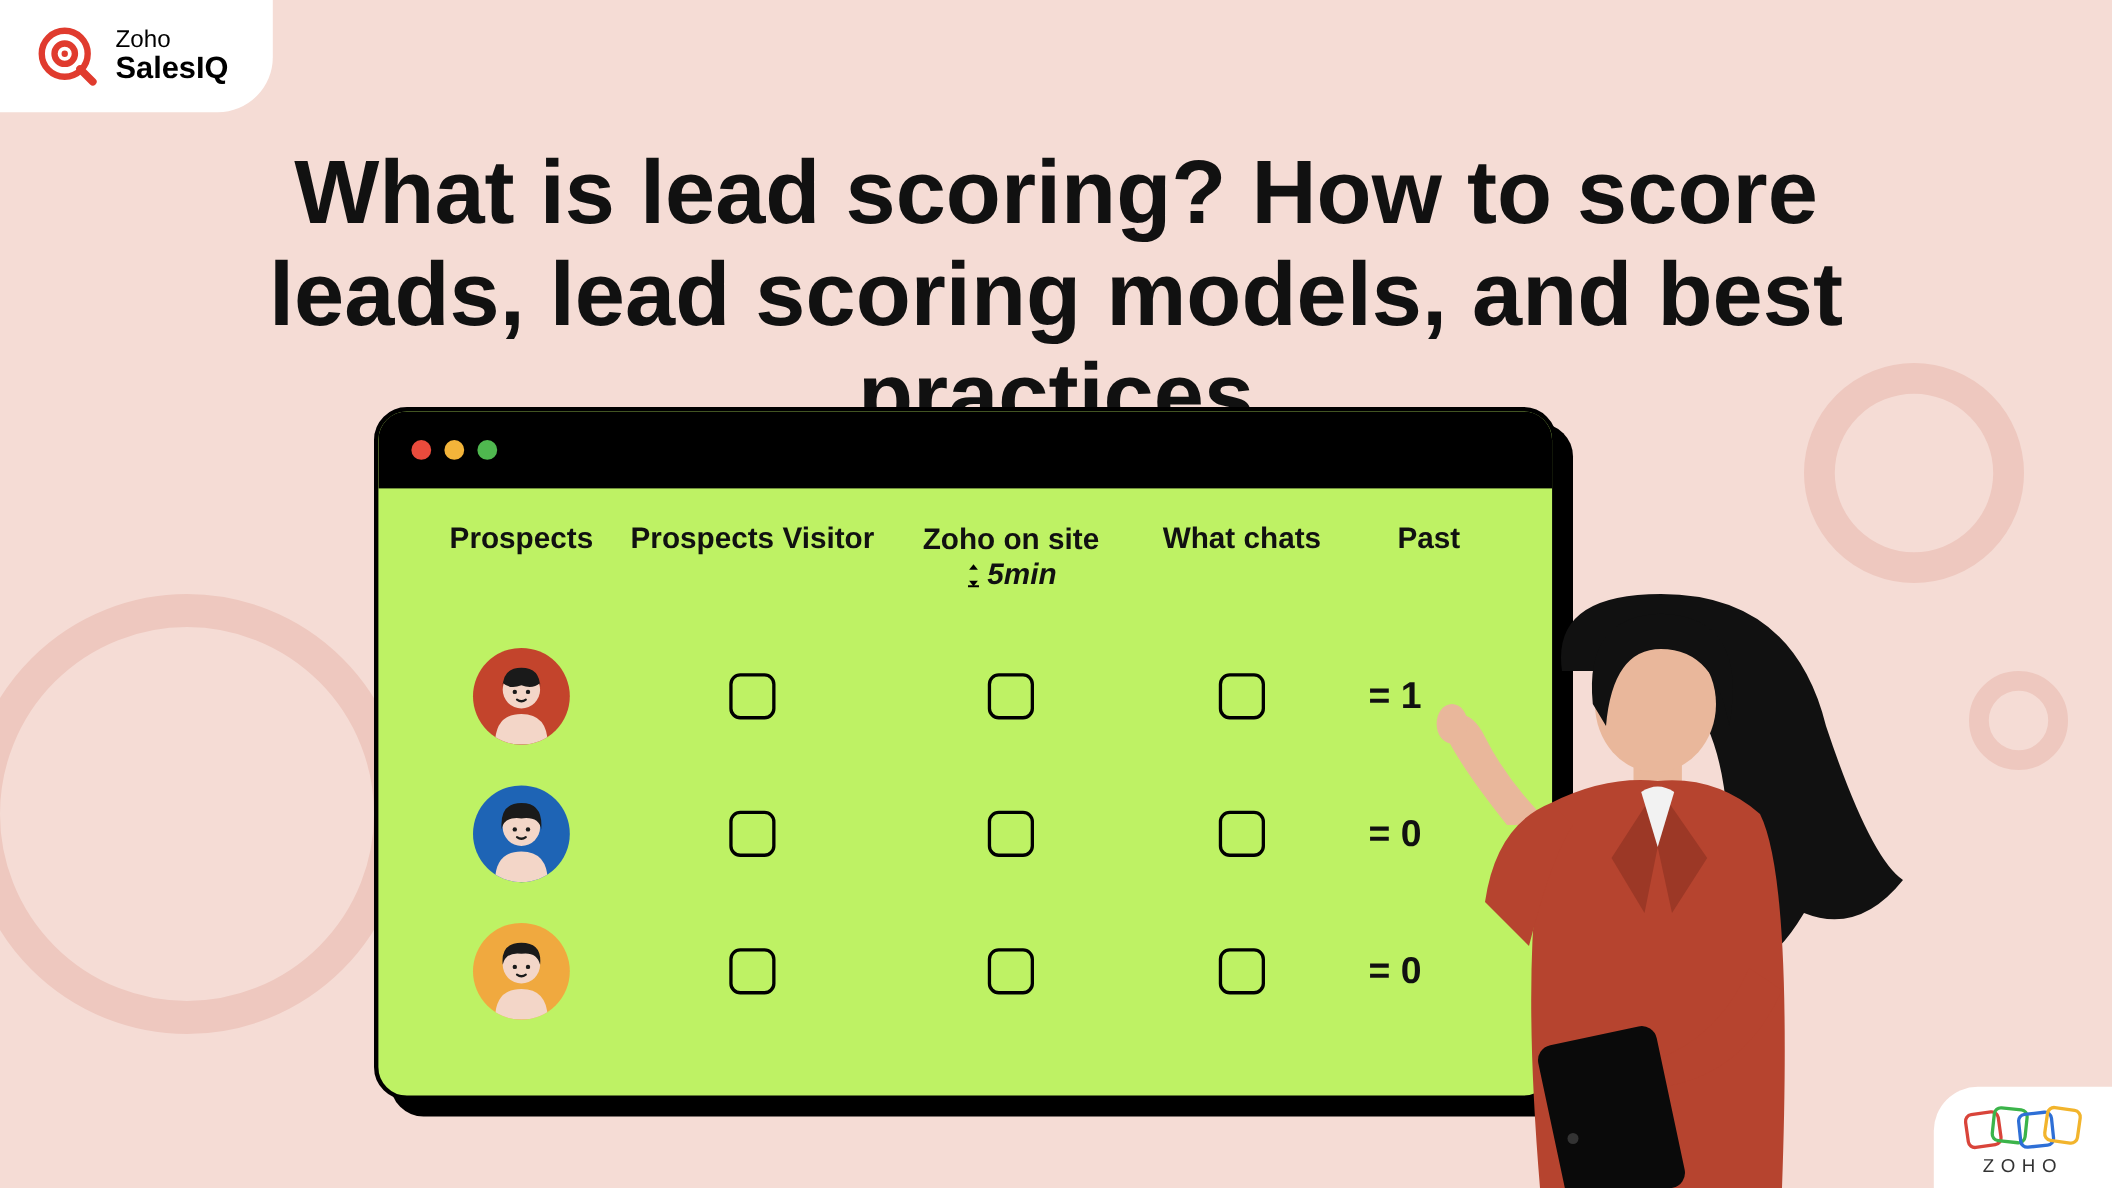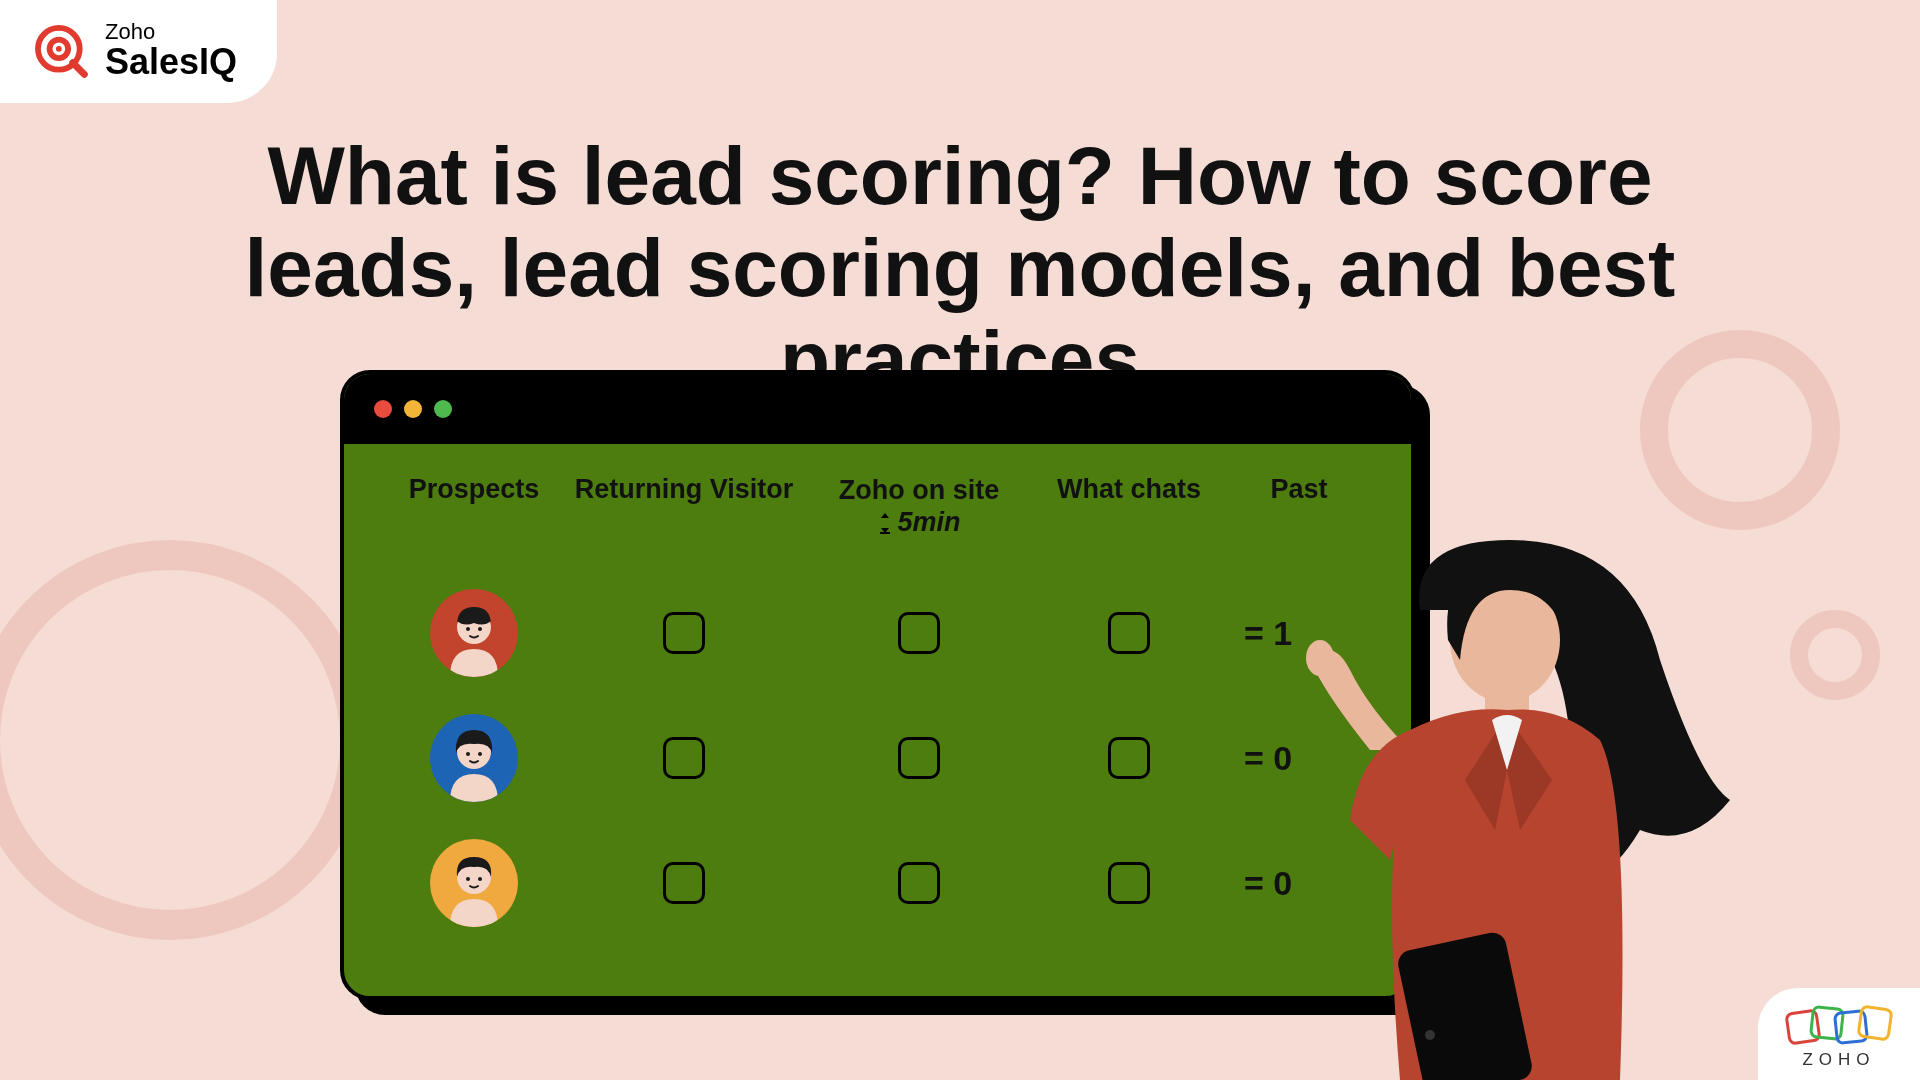--- a/index.html
+++ b/index.html
@@ -22,21 +22,21 @@
     align-items: center;
     gap: 15px;
     z-index: 5;
   }
   .logo-icon-wrap {
     width: 60px; height: 60px;
     display: flex; align-items: center; justify-content: center;
   }
   .logo-text { display: flex; flex-direction: column; line-height: 1.05; }
   .logo-zoho { font-size: 22px; font-weight: 400; color: #000; }
-  .logo-salesiq { font-size: 36px; font-weight: 700; color: #000; }
+  .logo-salesiq { font-size: 28px; font-weight: 700; color: #000; }
 
   .title {
     position: absolute;
     top: 130px;
     left: 50%;
     transform: translateX(-50%);
     width: 1560px;
     text-align: center;
     font-size: 82px;
     font-weight: 700;
@@ -60,21 +60,21 @@
     left: 355px; top: 385px;
     width: 1075px; height: 630px;
     background: #000;
     border-radius: 30px;
     z-index: 2;
   }
   .window {
     position: absolute;
     left: 340px; top: 370px;
     width: 1075px; height: 630px;
-    background: #4d7c0f;
+    background: #bef264;
     border: 4px solid #000;
     border-radius: 30px;
     overflow: hidden;
     z-index: 3;
   }
   .titlebar {
     height: 70px;
     background: #000;
     display: flex;
     align-items: center;
@@ -180,21 +180,21 @@
 <div class="window-shadow"></div>
 <div class="window">
   <div class="titlebar">
     <div class="dot dot-r"></div>
     <div class="dot dot-y"></div>
     <div class="dot dot-g"></div>
   </div>
   <div class="table-area">
     <div class="cols">
       <div>Prospects</div>
-      <div>Returning Visitor</div>
+      <div>Prospects Visitor</div>
       <div class="col-time">
         <span>Zoho on site</span><br>
         <span class="col-time-sub">
           <svg width="16" height="22" viewBox="0 0 16 22">
             <path d="M8 1 L12 6 L4 6 Z" fill="#000"></path>
             <path d="M8 21 L12 16 L4 16 Z" fill="#000"></path>
             <line x1="3" y1="21" x2="13" y2="21" stroke="#000" stroke-width="2"></line>
           </svg>
           <span>5min</span>
         </span>

